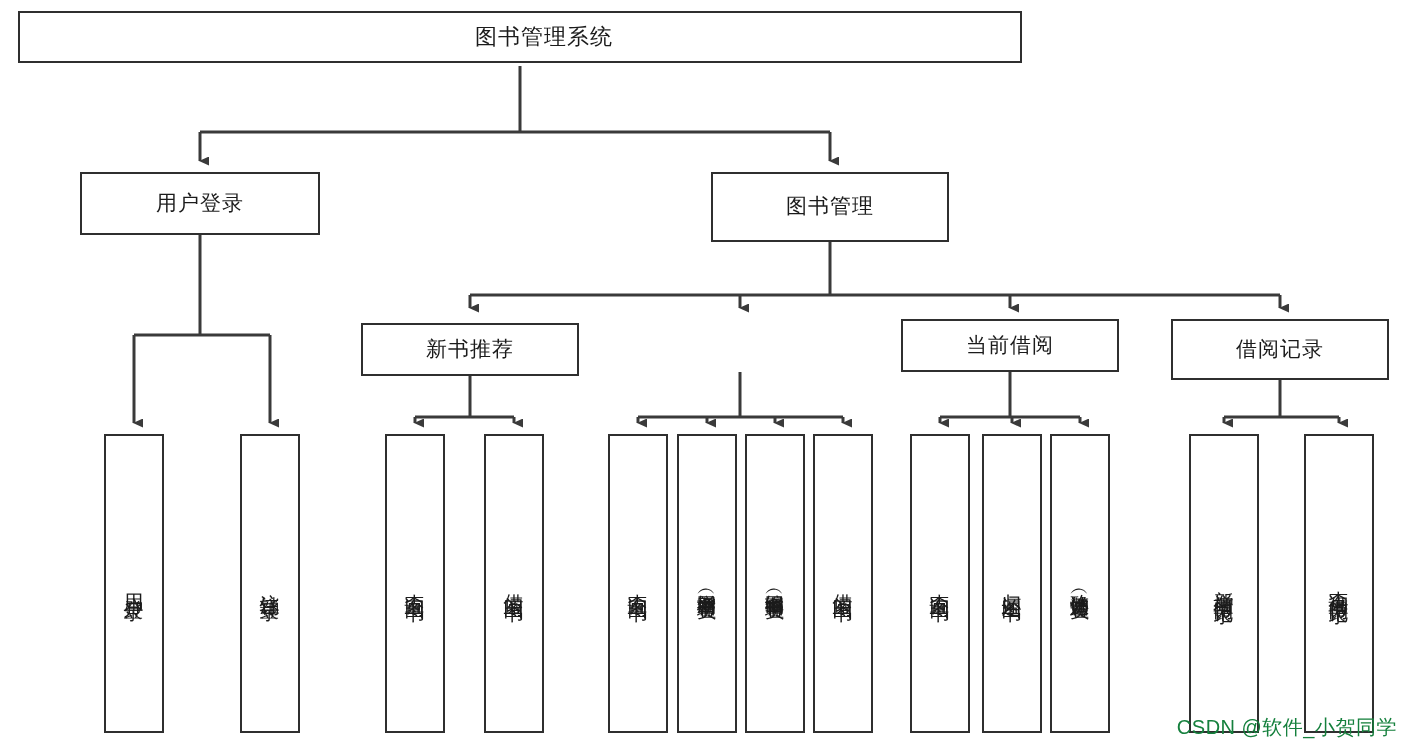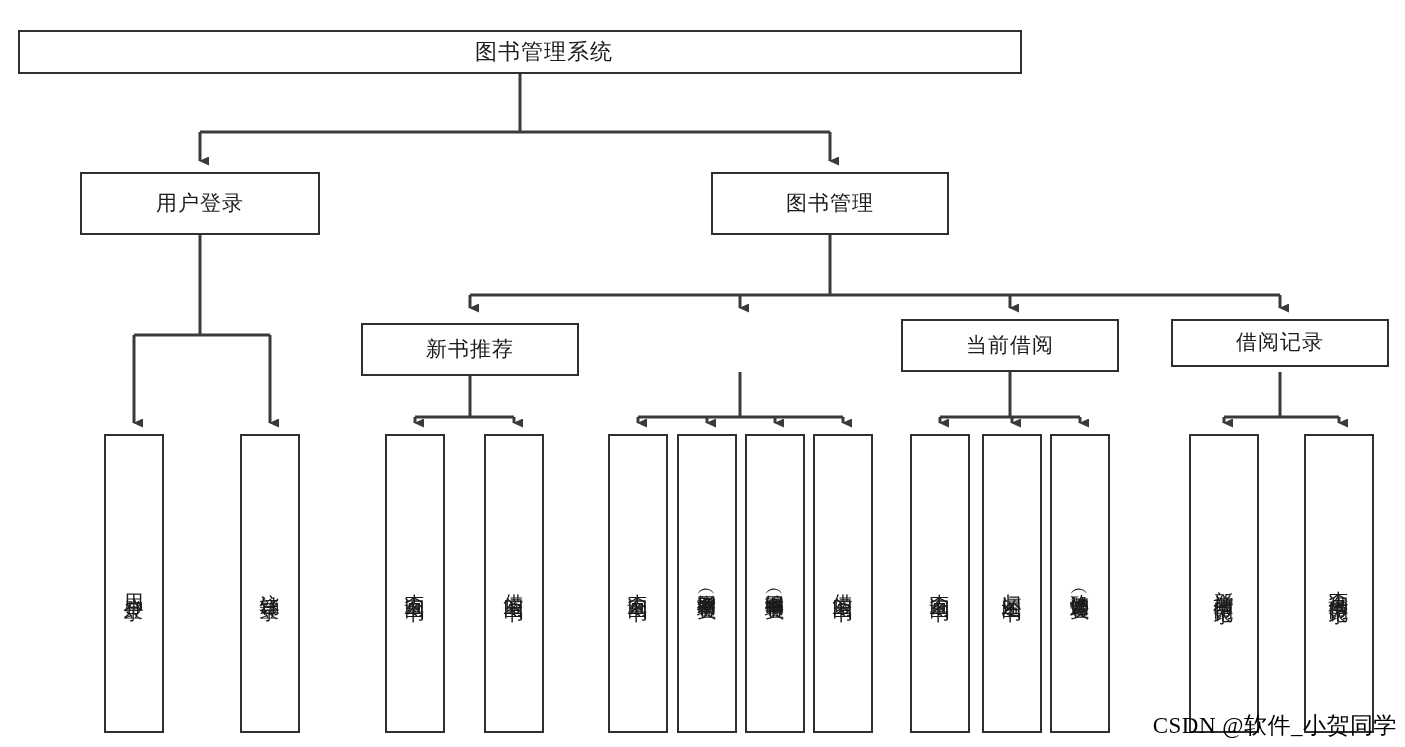--- a/index.html
+++ b/index.html
@@ -60,26 +60,26 @@
     display: block;
   }
   .vtext.tight {
     letter-spacing: 1px;
     font-size: 19px;
   }
   .watermark {
     position: absolute;
     right: 8px;
     bottom: 6px;
-    font-size: 23px;
-    color: #000000;
+    font-size: 20px;
+    color: #15803d;
     letter-spacing: 0.5px;
     white-space: nowrap;
     z-index: 3;
-    font-family: Liberation Serif, serif;
+    font-family: Liberation Sans, sans-serif;
   }
 </style>
 </head>
 <body>
 
 <div id="canvas">
 
   <svg id="connectors" viewBox="0 0 1405 747" xmlns="http://www.w3.org/2000/svg">
     <defs>
       <marker id="arrowhead" markerWidth="9" markerHeight="10" refX="4.5" refY="9" orient="auto" markerUnits="userSpaceOnUse">
@@ -109,38 +109,38 @@
         <path d="M 1010 372 L 1010 417 M 940 417 L 1080 417"></path>
         <path d="M 940 417 L 940 423" marker-end="url(#arrowhead)"></path>
         <path d="M 1012 417 L 1012 423" marker-end="url(#arrowhead)"></path>
         <path d="M 1080 417 L 1080 423" marker-end="url(#arrowhead)"></path>
         <path d="M 1280 372 L 1280 417 M 1224 417 L 1339 417"></path>
         <path d="M 1224 417 L 1224 423" marker-end="url(#arrowhead)"></path>
         <path d="M 1339 417 L 1339 423" marker-end="url(#arrowhead)"></path>
       </g>
   </svg>
 
-  <div class="node horiz root" style="left: 18px; top: 30px; width: 1004px; height: 44px; padding-left: 48px;">
+  <div class="node horiz root" style="left: 18px; top: 11px; width: 1004px; height: 52px; padding-left: 48px;">
     <span>图书管理系统</span>
   </div>
 
   <div class="node horiz" style="left: 80px; top: 172px; width: 240px; height: 63px;">
     <span>用户登录</span>
   </div>
-  <div class="node horiz" style="left: 711px; top: 172px; width: 238px; height: 63px;">
+  <div class="node horiz" style="left: 711px; top: 172px; width: 238px; height: 70px;">
     <span>图书管理</span>
   </div>
 
   <div class="node horiz" style="left: 361px; top: 323px; width: 218px; height: 53px;">
     <span>新书推荐</span>
   </div>
   <div class="node horiz" style="left: 901px; top: 319px; width: 218px; height: 53px; font-family: Liberation Serif, serif;">
     <span>当前借阅</span>
   </div>
-  <div class="node horiz" style="left: 1171px; top: 319px; width: 218px; height: 48px;">
+  <div class="node horiz" style="left: 1171px; top: 319px; width: 218px; height: 61px;">
     <span>借阅记录</span>
   </div>
 
   <div class="node leaf" style="left: 104px; top: 434px; width: 60px; height: 299px;">
     <span class="vtext">用户登录</span>
   </div>
   <div class="node leaf" style="left: 240px; top: 434px; width: 60px; height: 299px;">
     <span class="vtext">注销登录</span>
   </div>
   <div class="node leaf" style="left: 385px; top: 434px; width: 60px; height: 299px;">

